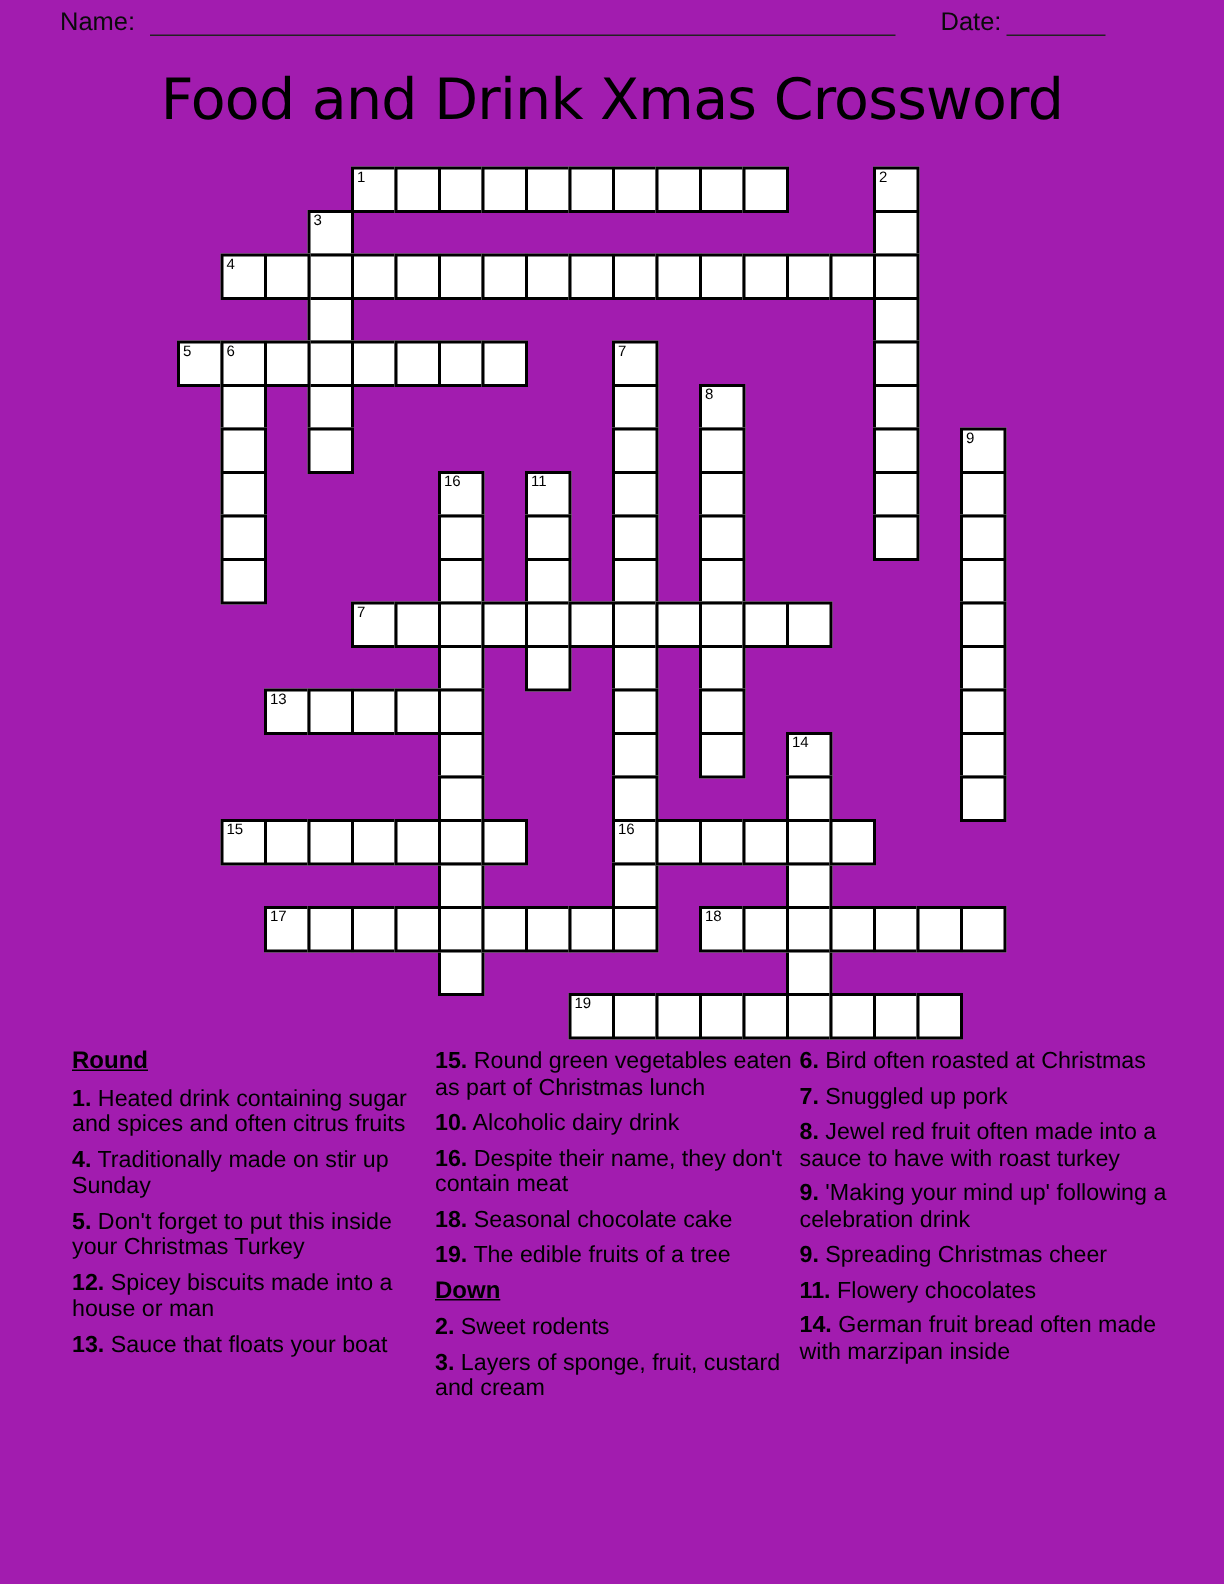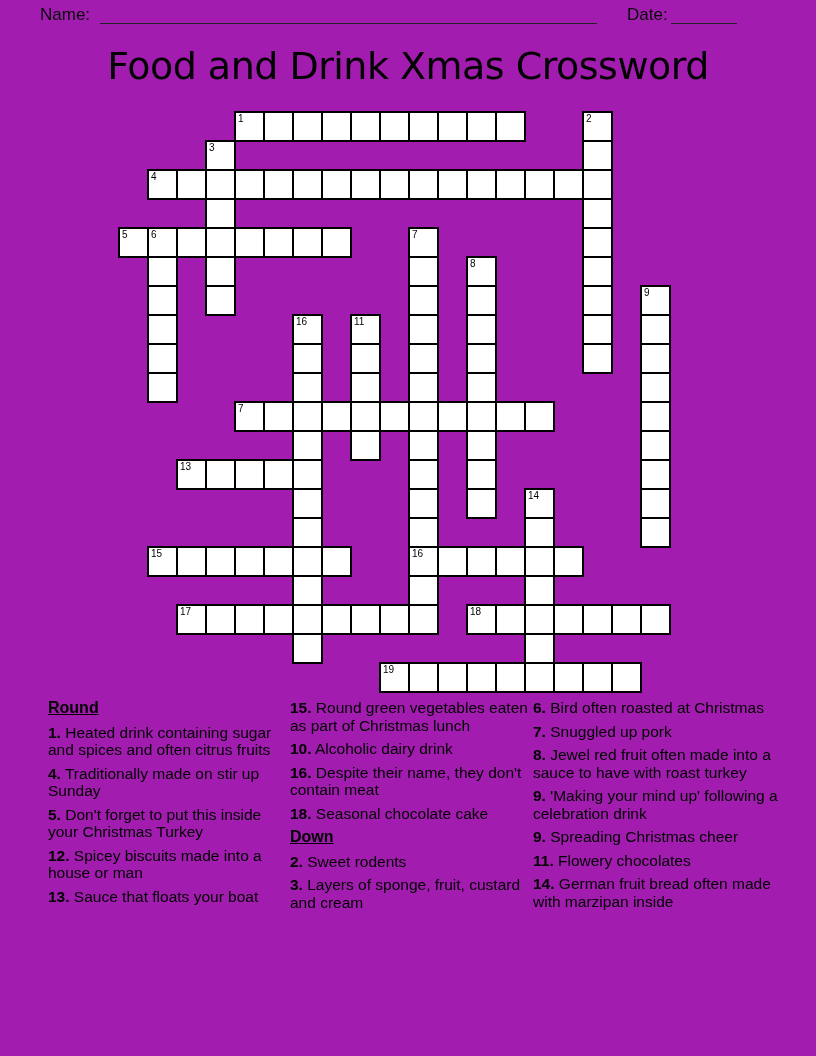--- a/index.html
+++ b/index.html
@@ -246,20 +246,21 @@
       <p class="clue"><span class="clue-num">4.</span> Traditionally made on stir up Sunday</p>
       <p class="clue"><span class="clue-num">5.</span> Don't forget to put this inside your Christmas Turkey</p>
       <p class="clue"><span class="clue-num">12.</span> Spicey biscuits made into a house or man</p>
       <p class="clue"><span class="clue-num">13.</span> Sauce that floats your boat</p>
     </div>
   <div class="clue-col clue-col-2">
       <p class="clue"><span class="clue-num">15.</span> Round green vegetables eaten as part of Christmas lunch</p>
       <p class="clue"><span class="clue-num">10.</span> Alcoholic dairy drink</p>
       <p class="clue"><span class="clue-num">16.</span> Despite their name, they don't contain meat</p>
       <p class="clue"><span class="clue-num">18.</span> Seasonal chocolate cake</p>
+      <p class="clue"><span class="clue-num">19.</span> The edible fruits of a tree</p>
       <div class="clue-head">Down</div>
       <p class="clue"><span class="clue-num">2.</span> Sweet rodents</p>
       <p class="clue"><span class="clue-num">3.</span> Layers of sponge, fruit, custard and cream</p>
     </div>
   <div class="clue-col clue-col-3">
       <p class="clue"><span class="clue-num">6.</span> Bird often roasted at Christmas</p>
       <p class="clue"><span class="clue-num">7.</span> Snuggled up pork</p>
       <p class="clue"><span class="clue-num">8.</span> Jewel red fruit often made into a sauce to have with roast turkey</p>
       <p class="clue"><span class="clue-num">9.</span> 'Making your mind up' following a celebration drink</p>
       <p class="clue"><span class="clue-num">9.</span> Spreading Christmas cheer</p>

